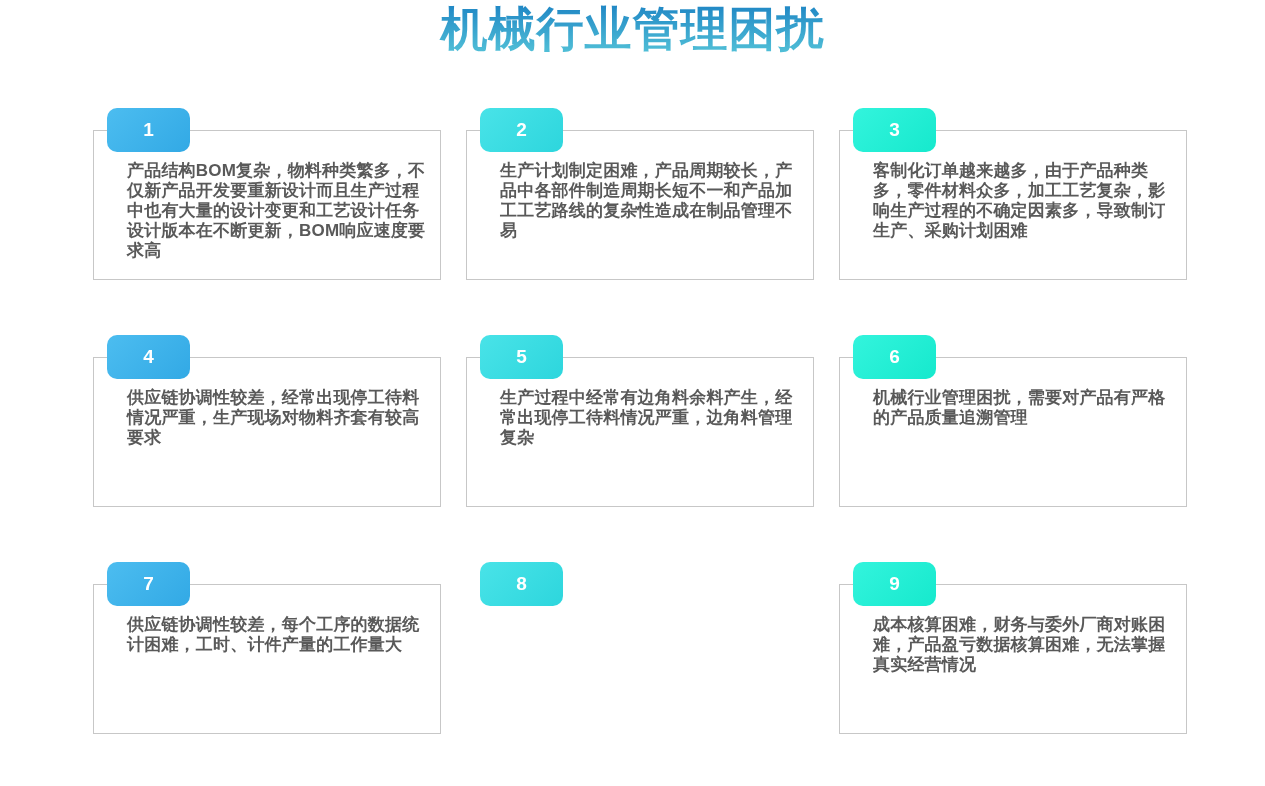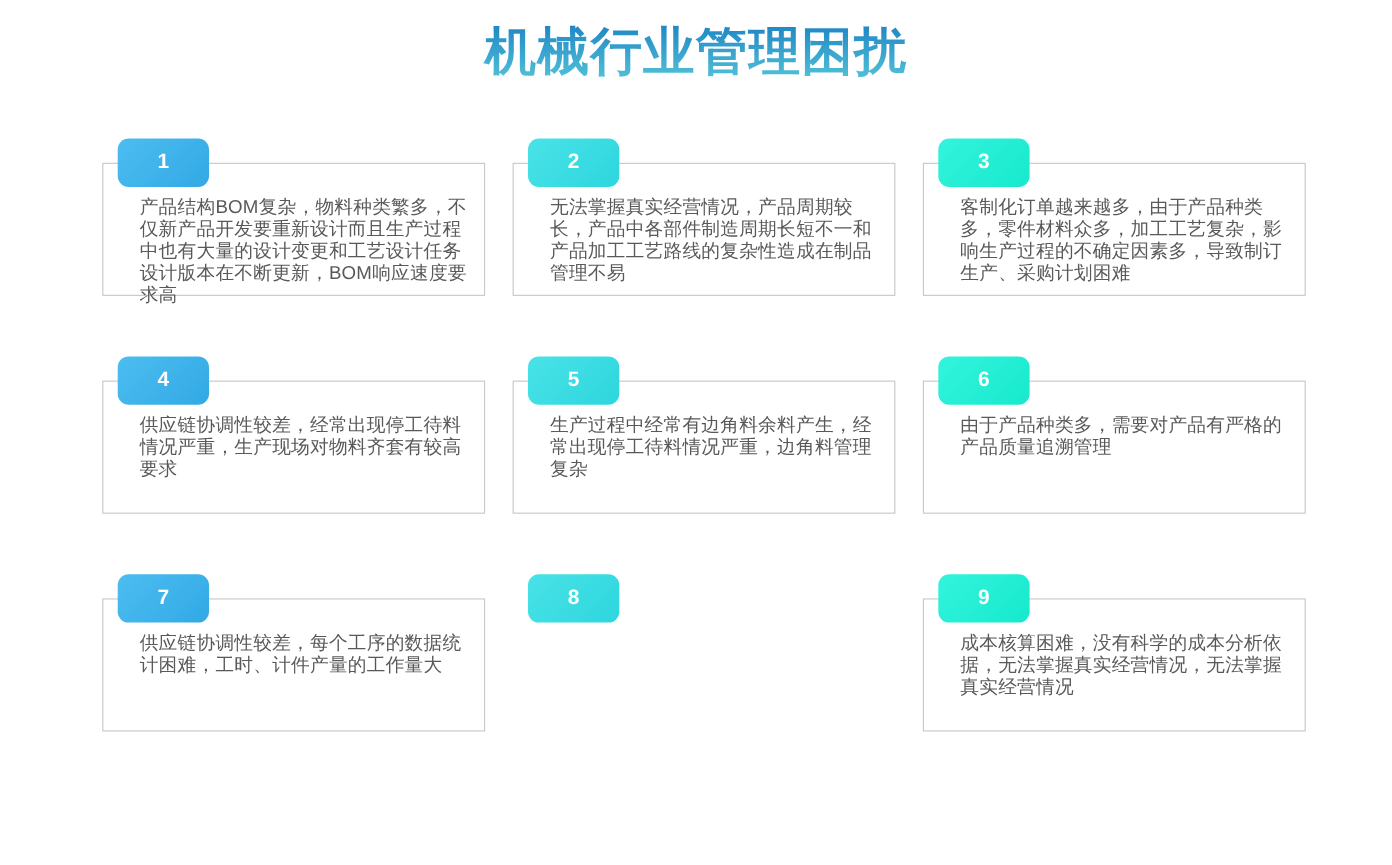--- a/index.html
+++ b/index.html
@@ -5,21 +5,20 @@
   * { margin: 0; padding: 0; box-sizing: border-box; }
   html, body {
     width: 1265px; height: 786px;
     background: #ffffff;
     font-family: "Liberation Sans", "DejaVu Sans", sans-serif;
     overflow: hidden;
   }
   .page { position: relative; width: 1265px; height: 786px; }
 
   .title {
-    margin-top: 18px;
     text-align: center;
     font-size: 47px;
     font-weight: bold;
     letter-spacing: 1px;
     line-height: 58px;
     background: linear-gradient(180deg, #1e85c4 5%, #53c2d8 95%);
     -webkit-background-clip: text;
     background-clip: text;
     color: transparent;
   }
@@ -46,25 +45,26 @@
     font-size: 19px;
     font-weight: bold;
     z-index: 2;
   }
   .badge-blue { background: linear-gradient(135deg, #4cbdf0 0%, #32a9e5 100%); }
   .badge-cyan { background: linear-gradient(135deg, #49e3e8 0%, #2dd6dd 100%); }
   .badge-teal { background: linear-gradient(135deg, #33f4dd 0%, #16e9cd 100%); }
 
   .card {
     position: relative;
-    height: 121px;
+    height: 150px;
     background: #ffffff;
     border: 1px solid #c7c7c7;
     padding: 30px 6px 0 33px;
     z-index: 1;
+    font-weight: bold;
   }
   .card-text {
     font-size: 17px;
     line-height: 20px;
     color: #595959;
     letter-spacing: 0.2px;
     word-break: break-all;
   }
 </style>
 </head>
@@ -82,21 +82,21 @@
       <div class="card">
         <p class="card-text">产品结构BOM复杂，物料种类繁多，不仅新产品开发要重新设计而且生产过程中也有大量的设计变更和工艺设计任务设计版本在不断更新，BOM响应速度要求高</p>
       </div>
     </div>
 
     <div class="cell">
       <div class="badge badge-cyan">
         <span>2</span>
       </div>
       <div class="card">
-        <p class="card-text">无法掌握真实经营情况，产品周期较长，产品中各部件制造周期长短不一和产品加工工艺路线的复杂性造成在制品管理不易</p>
+        <p class="card-text">生产计划制定困难，产品周期较长，产品中各部件制造周期长短不一和产品加工工艺路线的复杂性造成在制品管理不易</p>
       </div>
     </div>
 
     <div class="cell">
       <div class="badge badge-teal">
         <span>3</span>
       </div>
       <div class="card">
         <p class="card-text">客制化订单越来越多，由于产品种类多，零件材料众多，加工工艺复杂，影响生产过程的不确定因素多，导致制订生产、采购计划困难</p>
       </div>
@@ -118,21 +118,21 @@
       <div class="card">
         <p class="card-text">生产过程中经常有边角料余料产生，经常出现停工待料情况严重，边角料管理复杂</p>
       </div>
     </div>
 
     <div class="cell">
       <div class="badge badge-teal">
         <span>6</span>
       </div>
       <div class="card">
-        <p class="card-text">由于产品种类多，需要对产品有严格的产品质量追溯管理</p>
+        <p class="card-text">机械行业管理困扰，需要对产品有严格的产品质量追溯管理</p>
       </div>
     </div>
 
     <div class="cell">
       <div class="badge badge-blue">
         <span>7</span>
       </div>
       <div class="card">
         <p class="card-text">供应链协调性较差，每个工序的数据统计困难，工时、计件产量的工作量大</p>
       </div>
@@ -142,18 +142,18 @@
       <div class="badge badge-cyan">
         <span>8</span>
       </div>
     </div>
 
     <div class="cell">
       <div class="badge badge-teal">
         <span>9</span>
       </div>
       <div class="card">
-        <p class="card-text">成本核算困难，没有科学的成本分析依据，无法掌握真实经营情况，无法掌握真实经营情况</p>
+        <p class="card-text">成本核算困难，财务与委外厂商对账困难，产品盈亏数据核算困难，无法掌握真实经营情况</p>
       </div>
     </div>
 
   </div>
 </div>
 
 </body></html>

